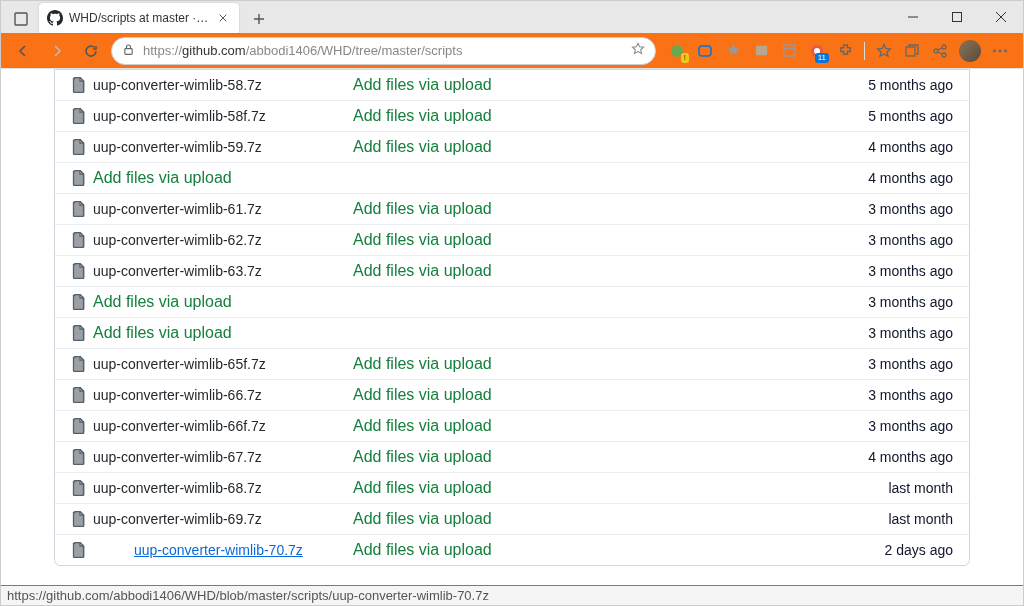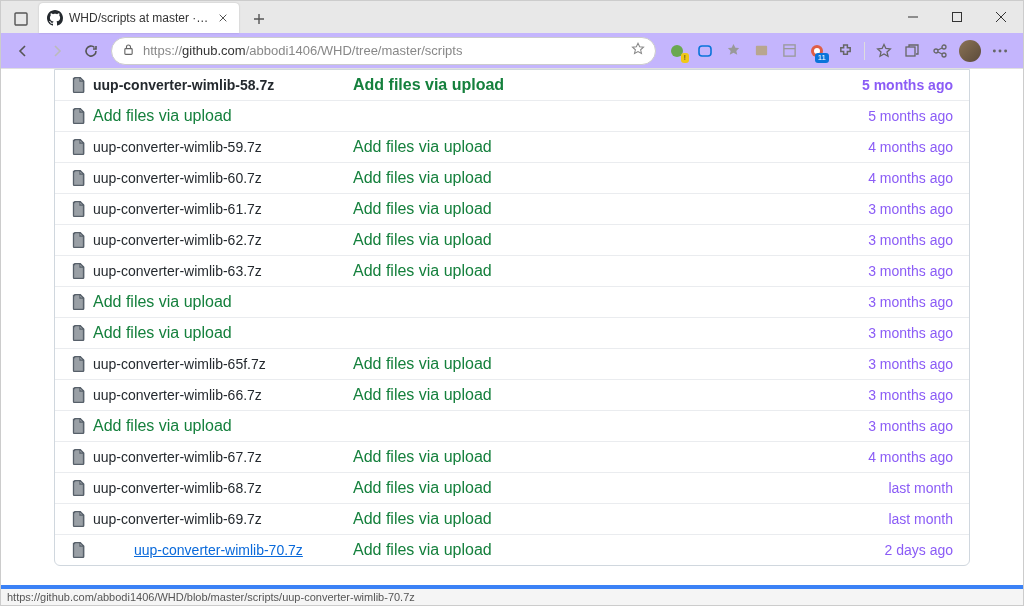--- a/index.html
+++ b/index.html
@@ -13,53 +13,53 @@
     .tab-square svg { width: 16px; height: 16px; }
     .tab { background: #fff; height: 30px; min-width: 180px; max-width: 200px; border-radius: 4px 4px 0 0; display: flex; align-items: center; padding: 0 8px; margin-left: 4px; gap: 6px; font-size: 12px; box-shadow: 0 0 2px rgba(0,0,0,0.2); }
     .tab-favicon { width: 16px; height: 16px; flex-shrink: 0; }
     .tab-title { flex: 1; white-space: nowrap; overflow: hidden; text-overflow: ellipsis; font-size: 12px; color: #333; }
     .tab-close { width: 16px; height: 16px; display: flex; align-items: center; justify-content: center; color: #555; cursor: pointer; }
     .new-tab { width: 28px; height: 28px; display: flex; align-items: center; justify-content: center; margin-left: 6px; color: #555; cursor: pointer; }
     .window-controls { position: absolute; right: 0; top: 0; display: flex; height: 32px; }
     .win-btn { width: 44px; display: flex; align-items: center; justify-content: center; color: #333; }
     .win-btn svg { width: 10px; height: 10px; }
 
-    .toolbar { height: 36px; background: #c4b5fd; border-bottom: 1px solid #e0e0e0; display: flex; align-items: center; padding: 0 8px; gap: 6px; }
+    .toolbar { height: 36px; background: #f97316; border-bottom: 1px solid #e0e0e0; display: flex; align-items: center; padding: 0 8px; gap: 6px; }
     .nav-btn { width: 28px; height: 28px; display: flex; align-items: center; justify-content: center; color: #555; border-radius: 4px; }
     .nav-btn svg { width: 16px; height: 16px; }
     .nav-btn.disabled { color: #bbb; }
     .addressbar { flex: 1; height: 28px; border: 1px solid #ccc; border-radius: 14px; display: flex; align-items: center; padding: 0 10px; gap: 8px; background: #fff; }
     .lock-icon { color: #666; }
     .url { flex: 1; font-size: 13px; color: #333; white-space: nowrap; overflow: hidden; }
     .url .muted { color: #888; }
     .star-icon { color: #888; }
     .ext-icons { display: flex; align-items: center; gap: 10px; padding: 0 6px; }
     .ext-icon { width: 18px; height: 18px; display: flex; align-items: center; justify-content: center; position: relative; }
     .ext-icon .badge { position: absolute; bottom: -3px; right: -3px; background: #0a74da; color: #fff; font-size: 8px; line-height: 1; padding: 1px 3px; border-radius: 3px; }
     .ext-icon .badge.yellow { background: #f0c818; color: #333; }
     .profile-avatar { width: 22px; height: 22px; border-radius: 50%; background: linear-gradient(135deg,#8b7355,#5a4a3a); }
 
     
     .viewport { flex: 1; overflow: auto; background: #fff; position: relative; }
     .container { max-width: 980px; margin: 0 auto; padding: 0 32px; }
     .file-list { border: 1px solid #d0d7de; border-radius: 0 0 6px 6px; margin-top: 0; }
     .file-row { display: flex; align-items: center; padding: 6px 16px; border-top: 1px solid #eaecef; min-height: 26px; }
-    .file-row:first-child { border-top: none; font-weight: bold; }
+    .file-row:first-child { border-top: none; }
     .file-icon-cell { width: 22px; color: #57606a; }
     .file-icon-cell svg { width: 16px; height: 16px; vertical-align: text-bottom; }
     .file-name { width: 260px; font-size: 14px; color: #24292e; }
     .file-name.hovered a { color: #0969da; text-decoration: underline; margin-left: 41px; }
     .file-name a { color: inherit; text-decoration: none; }
     .commit-msg { flex: 1; color: #15803d; font-size: 16px; }
-    .file-age { text-align: right; color: #8b5cf6; font-size: 14px; white-space: nowrap; }
+    .file-age { text-align: right; color: #0f172a; font-size: 14px; white-space: nowrap; }
 
     .footer-divider { border-top: 1px solid #eaecef; margin: 40px auto 0; max-width: 980px; }
     .footer { max-width: 980px; margin: 0 auto; padding: 24px 32px 24px; display: flex; align-items: center; font-size: 12px; }
 
-    .statusbar { height: 20px; background: #f5f5f5; border-top: 4px solid #3b82f6; font-size: 11px; color: #555; display: flex; align-items: center; padding: 0 6px; }
+    .statusbar { height: 20px; background: #f5f5f5; border-top: 1px solid #3b82f6; font-size: 13px; color: #555; display: flex; align-items: center; padding: 0 6px; }
     .statusbar-text { white-space: nowrap; overflow: hidden; }
   </style>
 </head>
 <body>
 
 <div class="browser-frame">
 
   <div class="titlebar">
     <div class="tab-bar">
       <div class="tab-square">
@@ -212,40 +212,40 @@
             <span class="file-name"><a href="#">uup-converter-wimlib-58.7z</a></span>
             <span class="commit-msg"><span>Add files via upload</span></span>
             <span class="file-age">5 months ago</span>
           </div>
           <div class="file-row">
             <span class="file-icon-cell"><svg viewBox="0 0 16 16" fill="#57606a">
                 <path d="M3 1.5A1.5 1.5 0 014.5 0h5l4 4v10.5A1.5 1.5 0 0112 16H4.5A1.5 1.5 0 013 14.5v-13zM9 1v3h3L9 1z" opacity="0.6"></path>
                 <path fill="none" stroke="#57606a" stroke-width="1.3" d="M3.5 1.5A1 1 0 014.5.5H9l3.5 3.5v10.5a1 1 0 01-1 1h-8a1 1 0 01-1-1v-13z"></path>
                 <path fill="none" stroke="#57606a" stroke-width="1.3" d="M9 .5V4h3.5"></path>
               </svg></span>
+            <span class="file-name"><a href="#">uup-converter-wimlib-58f.7z</a></span>
             <span class="commit-msg"><span>Add files via upload</span></span>
             <span class="file-age">5 months ago</span>
           </div>
           <div class="file-row">
             <span class="file-icon-cell"><svg viewBox="0 0 16 16" fill="#57606a">
                 <path d="M3 1.5A1.5 1.5 0 014.5 0h5l4 4v10.5A1.5 1.5 0 0112 16H4.5A1.5 1.5 0 013 14.5v-13zM9 1v3h3L9 1z" opacity="0.6"></path>
                 <path fill="none" stroke="#57606a" stroke-width="1.3" d="M3.5 1.5A1 1 0 014.5.5H9l3.5 3.5v10.5a1 1 0 01-1 1h-8a1 1 0 01-1-1v-13z"></path>
                 <path fill="none" stroke="#57606a" stroke-width="1.3" d="M9 .5V4h3.5"></path>
               </svg></span>
             <span class="file-name"><a href="#">uup-converter-wimlib-59.7z</a></span>
             <span class="commit-msg"><span>Add files via upload</span></span>
             <span class="file-age">4 months ago</span>
           </div>
           <div class="file-row">
             <span class="file-icon-cell"><svg viewBox="0 0 16 16" fill="#57606a">
                 <path d="M3 1.5A1.5 1.5 0 014.5 0h5l4 4v10.5A1.5 1.5 0 0112 16H4.5A1.5 1.5 0 013 14.5v-13zM9 1v3h3L9 1z" opacity="0.6"></path>
                 <path fill="none" stroke="#57606a" stroke-width="1.3" d="M3.5 1.5A1 1 0 014.5.5H9l3.5 3.5v10.5a1 1 0 01-1 1h-8a1 1 0 01-1-1v-13z"></path>
                 <path fill="none" stroke="#57606a" stroke-width="1.3" d="M9 .5V4h3.5"></path>
               </svg></span>
-            <span class="file-name"><a href="#">uup-converter-wimlib-60.7z</a></span>
             <span class="commit-msg"><span>Add files via upload</span></span>
             <span class="file-age">4 months ago</span>
           </div>
           <div class="file-row">
             <span class="file-icon-cell"><svg viewBox="0 0 16 16" fill="#57606a">
                 <path d="M3 1.5A1.5 1.5 0 014.5 0h5l4 4v10.5A1.5 1.5 0 0112 16H4.5A1.5 1.5 0 013 14.5v-13zM9 1v3h3L9 1z" opacity="0.6"></path>
                 <path fill="none" stroke="#57606a" stroke-width="1.3" d="M3.5 1.5A1 1 0 014.5.5H9l3.5 3.5v10.5a1 1 0 01-1 1h-8a1 1 0 01-1-1v-13z"></path>
                 <path fill="none" stroke="#57606a" stroke-width="1.3" d="M9 .5V4h3.5"></path>
               </svg></span>
             <span class="file-name"><a href="#">uup-converter-wimlib-61.7z</a></span>
@@ -309,20 +309,21 @@
             <span class="file-name"><a href="#">uup-converter-wimlib-66.7z</a></span>
             <span class="commit-msg"><span>Add files via upload</span></span>
             <span class="file-age">3 months ago</span>
           </div>
           <div class="file-row">
             <span class="file-icon-cell"><svg viewBox="0 0 16 16" fill="#57606a">
                 <path d="M3 1.5A1.5 1.5 0 014.5 0h5l4 4v10.5A1.5 1.5 0 0112 16H4.5A1.5 1.5 0 013 14.5v-13zM9 1v3h3L9 1z" opacity="0.6"></path>
                 <path fill="none" stroke="#57606a" stroke-width="1.3" d="M3.5 1.5A1 1 0 014.5.5H9l3.5 3.5v10.5a1 1 0 01-1 1h-8a1 1 0 01-1-1v-13z"></path>
                 <path fill="none" stroke="#57606a" stroke-width="1.3" d="M9 .5V4h3.5"></path>
               </svg></span>
+            <span class="file-name"><a href="#">uup-converter-wimlib-66f.7z</a></span>
             <span class="commit-msg"><span>Add files via upload</span></span>
             <span class="file-age">3 months ago</span>
           </div>
           <div class="file-row">
             <span class="file-icon-cell"><svg viewBox="0 0 16 16" fill="#57606a">
                 <path d="M3 1.5A1.5 1.5 0 014.5 0h5l4 4v10.5A1.5 1.5 0 0112 16H4.5A1.5 1.5 0 013 14.5v-13zM9 1v3h3L9 1z" opacity="0.6"></path>
                 <path fill="none" stroke="#57606a" stroke-width="1.3" d="M3.5 1.5A1 1 0 014.5.5H9l3.5 3.5v10.5a1 1 0 01-1 1h-8a1 1 0 01-1-1v-13z"></path>
                 <path fill="none" stroke="#57606a" stroke-width="1.3" d="M9 .5V4h3.5"></path>
               </svg></span>
             <span class="file-name"><a href="#">uup-converter-wimlib-67.7z</a></span>

